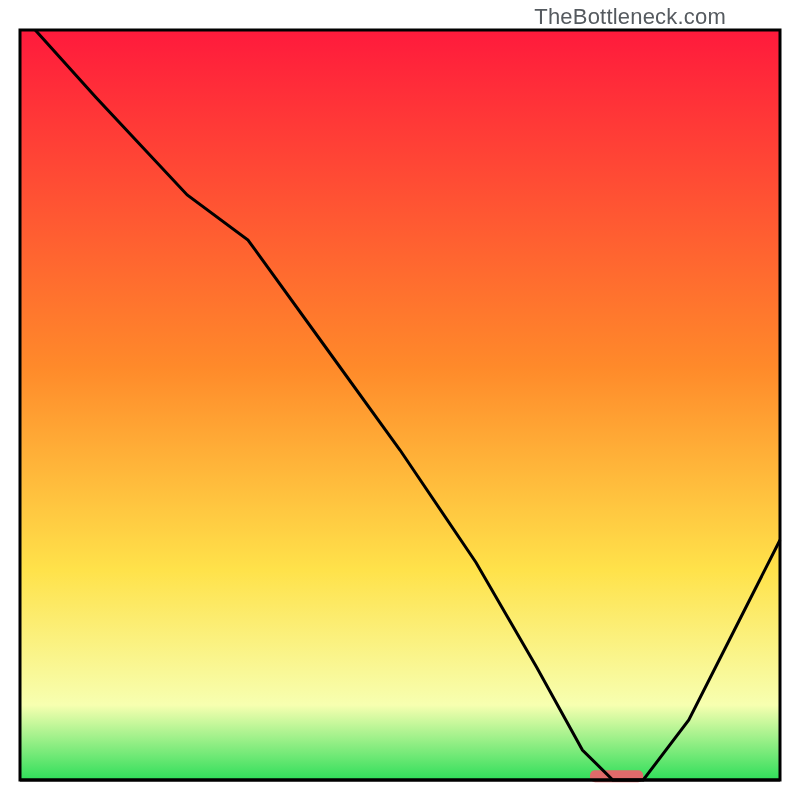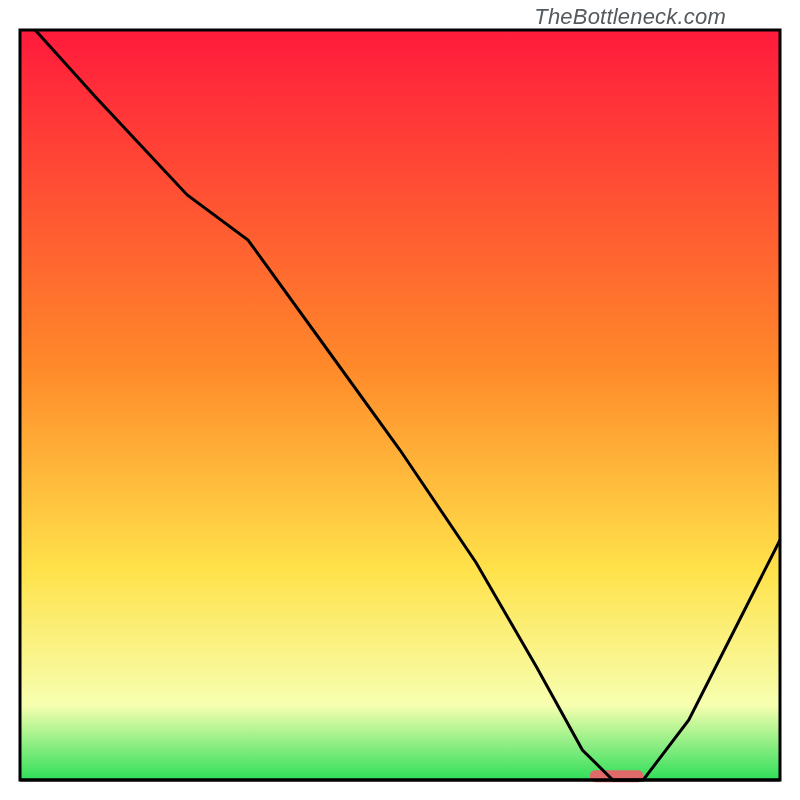--- a/index.html
+++ b/index.html
@@ -7,21 +7,20 @@
     padding: 0;
     width: 800px;
     height: 800px;
     background: #ffffff;
     font-family: Arial, Helvetica, sans-serif;
   }
   .chart-container {
     position: relative;
     width: 736px;
     height: 800px;
-    font-style: italic;
   }
   .watermark {
     position: absolute;
     top: 4px;
     right: 10px;
     font-size: 22px;
     font-weight: 500;
     color: #555a5f;
     letter-spacing: 0.2px;
     z-index: 10;

